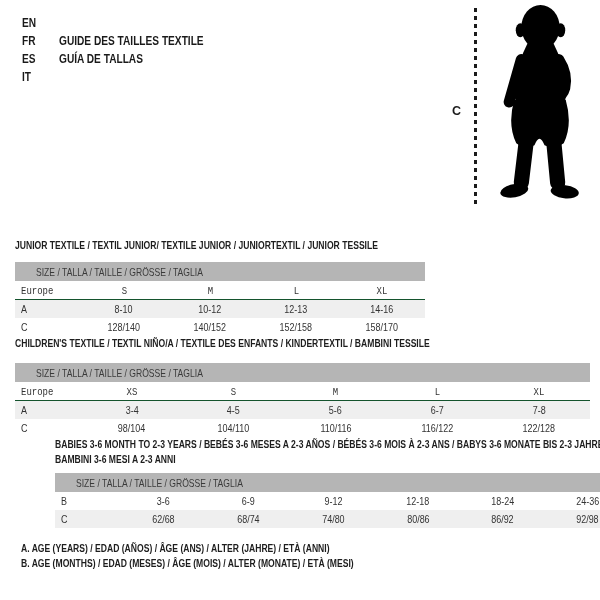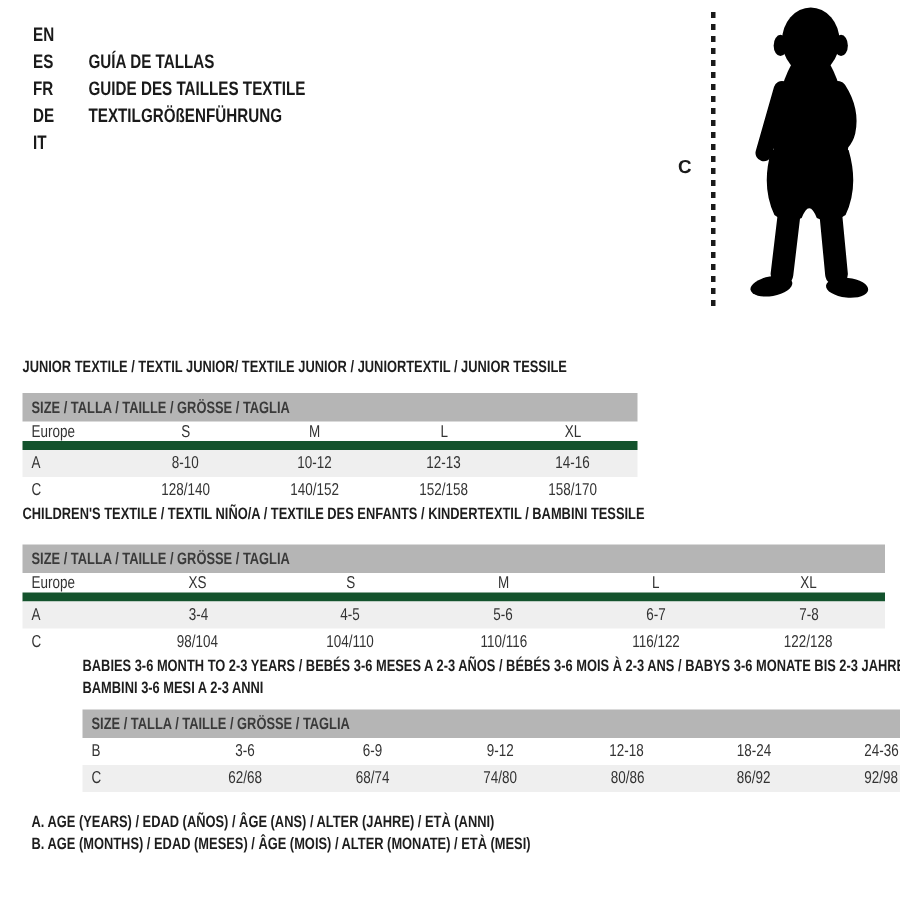--- a/index.html
+++ b/index.html
@@ -33,53 +33,49 @@
   .tbl-title { font-size: 11px; font-weight: bold; color: #1d1d1d; height: 14px; }
   #sec-junior   .tbl-title { margin-bottom: 9px; margin-top: 24px; }
   #sec-children .tbl-title { margin-bottom: 12px; }
   #sec-babies   .tbl-title { margin-bottom: 6px; height: 30px; }
   .title-wrap {
     display: block; width: 737px; transform: scaleX(0.78); transform-origin: 0 0;
     line-height: 15px; white-space: normal;
   }
   .tbl-bar {
     height: 19px; background: #b5b5b5; color: #3a3a3a;
-    font-size: 11px; font-weight: bold;
-    display: flex; align-items: center; padding-left: 6px; box-sizing: border-box;
+    font-size: 11px; font-weight: normal;
+    display: flex; align-items: center; padding-left: 21px; box-sizing: border-box;
   }
   .tbl-row { display: flex; height: 18px; align-items: center; font-size: 11.5px; color: #333333; }
-  .tbl-row.ruled  { height: 19px; border-bottom: 6px solid #14532d; box-sizing: border-box; }
+  .tbl-row.ruled  { height: 19px; border-bottom: 1px solid #14532d; box-sizing: border-box; font-family: Liberation Mono, monospace; }
   .tbl-row.shaded { background: #efefef; }
   .row-label { width: 60px; padding-left: 6px; flex: none; text-align: left; }
   .cellv { flex: 1; text-align: center; }
 
   
   .footnotes { position: absolute; left: 21px; top: 541px; font-size: 11px; font-weight: bold; color: #1d1d1d; }
   .footnote { height: 15px; line-height: 15px; }
 </style>
 </head>
 <body>
 
 <div id="page">
 
   <div class="langs">
     <div class="lang-row">
       <span class="lang-code"><span class="cond">EN</span></span>
     </div>
     <div class="lang-row">
-      <span class="lang-code"><span class="cond">ES</span></span>
-      <span><span class="cond">GUÍA DE TALLAS</span></span>
-    </div>
-    <div class="lang-row">
       <span class="lang-code"><span class="cond">FR</span></span>
       <span><span class="cond">GUIDE DES TAILLES TEXTILE</span></span>
     </div>
     <div class="lang-row">
-      <span class="lang-code"><span class="cond">DE</span></span>
-      <span><span class="cond">TEXTILGRÖßENFÜHRUNG</span></span>
+      <span class="lang-code"><span class="cond">ES</span></span>
+      <span><span class="cond">GUÍA DE TALLAS</span></span>
     </div>
     <div class="lang-row">
       <span class="lang-code"><span class="cond">IT</span></span>
     </div>
   </div>
 
   <div class="figure-line"></div>
   <div class="figure-c">C</div>
   <svg class="baby-svg" width="106" height="208" viewBox="0 0 105 206">
     <g fill="#000000">

